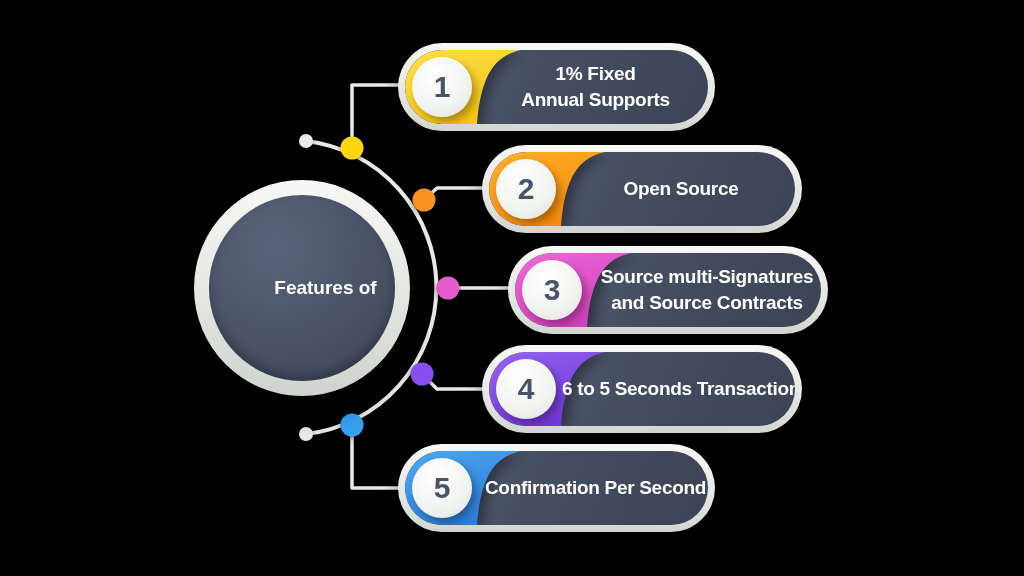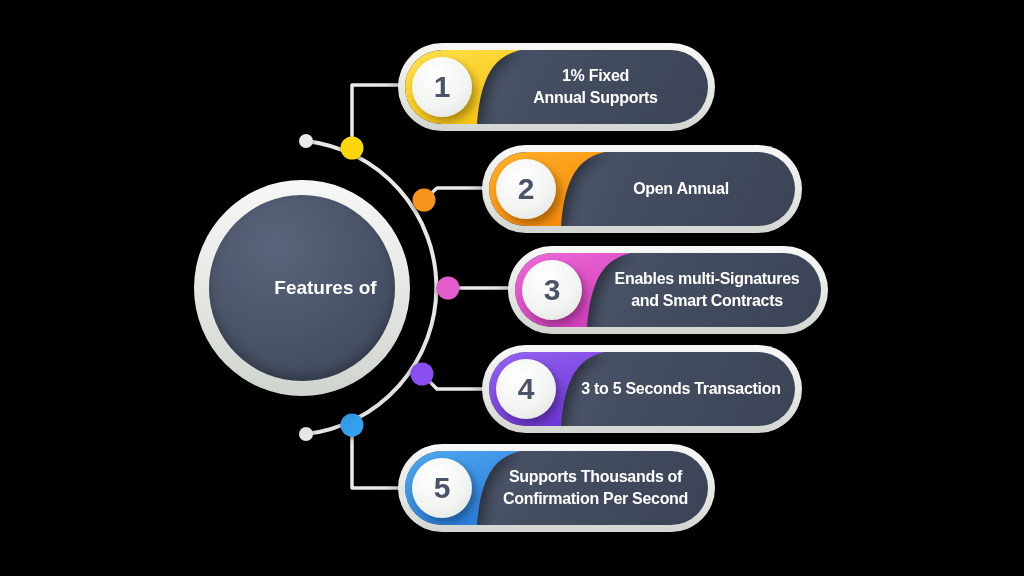--- a/index.html
+++ b/index.html
@@ -50,21 +50,21 @@
   .num-circle{
     position:absolute;left:7px;top:7px;width:60px;height:60px;border-radius:50%;
     background:radial-gradient(circle at 40% 30%,#ffffff 0%,#f3f5f2 55%,#dbe0da 100%);
     box-shadow:4px 5px 9px rgba(0,0,0,.32);
     display:flex;align-items:center;justify-content:center;
     font-size:30px;font-weight:bold;color:#4a5468;
   }
   .pill-text{
     position:absolute;left:88px;right:10px;top:0;height:100%;
     display:flex;flex-direction:column;align-items:center;justify-content:center;
-    color:#fff;font-weight:bold;font-size:16px;line-height:1.38;letter-spacing:-0.3px;
+    color:#fff;font-weight:bold;font-size:19px;line-height:1.38;letter-spacing:-0.3px;
     text-align:center;white-space:nowrap;
   }
 </style>
 </head>
 <body>
 
 <div id="stage">
 
   <svg id="connectors" width="1024" height="576" viewBox="0 0 1024 576">
     <path stroke-width="4" d="M306,141 A147.5,147.5 0 0 1 306,434" stroke="#e9e9e7"></path>
@@ -107,62 +107,61 @@
 
   <div class="pill pill-2" style="--c1: #ffb029; --c2: #f57f00;">
     <div class="pill-inner">
       <div class="swoosh-wrap">
           <div class="swoosh"></div>
         </div>
       <div class="num-circle">
           <span>2</span>
         </div>
       <div class="pill-text">
-        <div>Open Annual</div>
+        <div>Open Source</div>
       </div>
     </div>
   </div>
 
   <div class="pill pill-3" style="--c1: #ee6ad8; --c2: #cb32b4;">
     <div class="pill-inner">
       <div class="swoosh-wrap">
           <div class="swoosh"></div>
         </div>
       <div class="num-circle">
           <span>3</span>
         </div>
       <div class="pill-text">
-        <div>Enables multi-Signatures</div>
-        <div>and Smart Contracts</div>
+        <div>Source multi-Signatures</div>
+        <div>and Source Contracts</div>
       </div>
     </div>
   </div>
 
   <div class="pill pill-4" style="--c1: #9565f2; --c2: #6527cf;">
     <div class="pill-inner">
       <div class="swoosh-wrap">
           <div class="swoosh"></div>
         </div>
       <div class="num-circle">
           <span>4</span>
         </div>
       <div class="pill-text">
-        <div>3 to 5 Seconds Transaction</div>
+        <div>6 to 5 Seconds Transaction</div>
       </div>
     </div>
   </div>
 
   <div class="pill pill-5" style="--c1: #4fa9f0; --c2: #1f6fd4;">
     <div class="pill-inner">
       <div class="swoosh-wrap">
           <div class="swoosh"></div>
         </div>
       <div class="num-circle">
           <span>5</span>
         </div>
       <div class="pill-text">
-        <div>Supports Thousands of</div>
         <div>Confirmation Per Second</div>
       </div>
     </div>
   </div>
 
 </div>
 
 </body></html>

